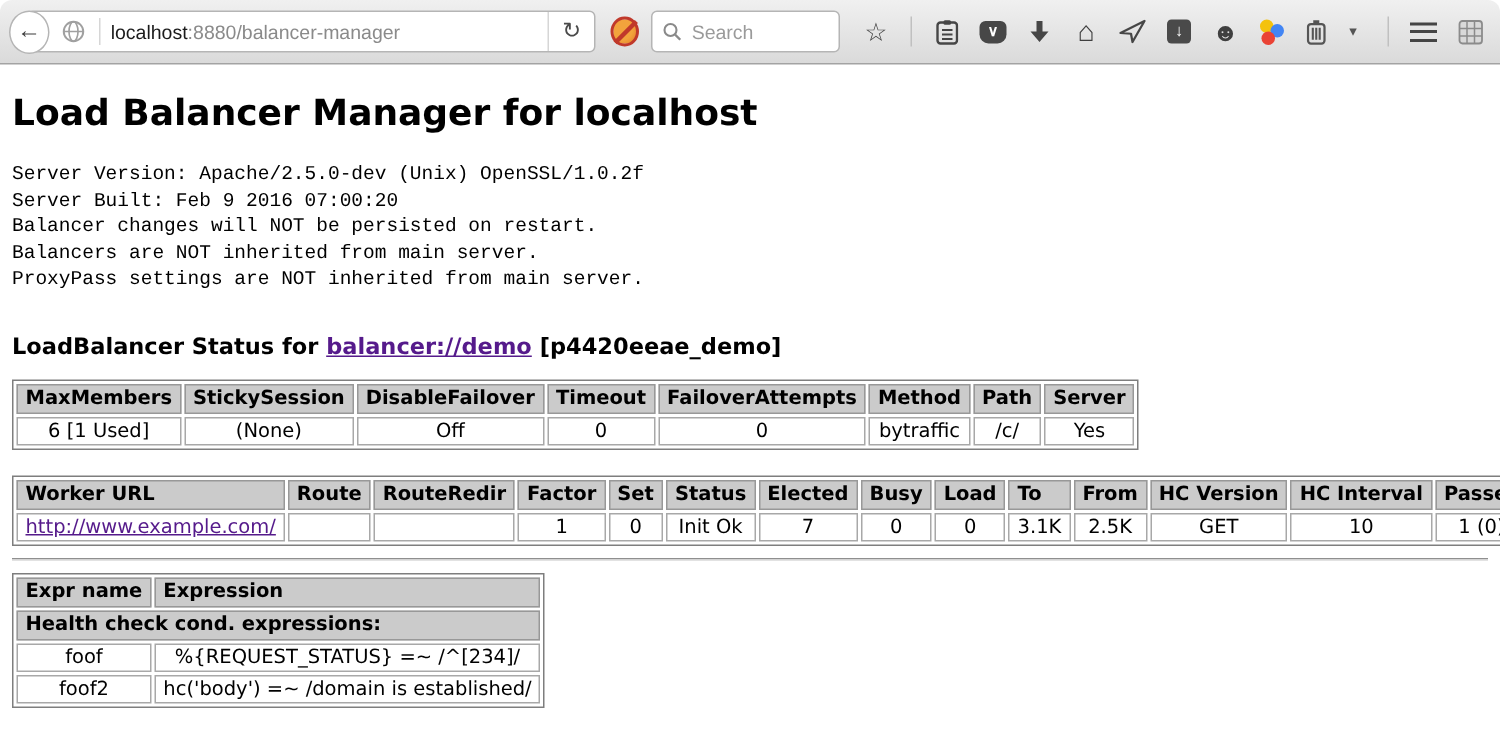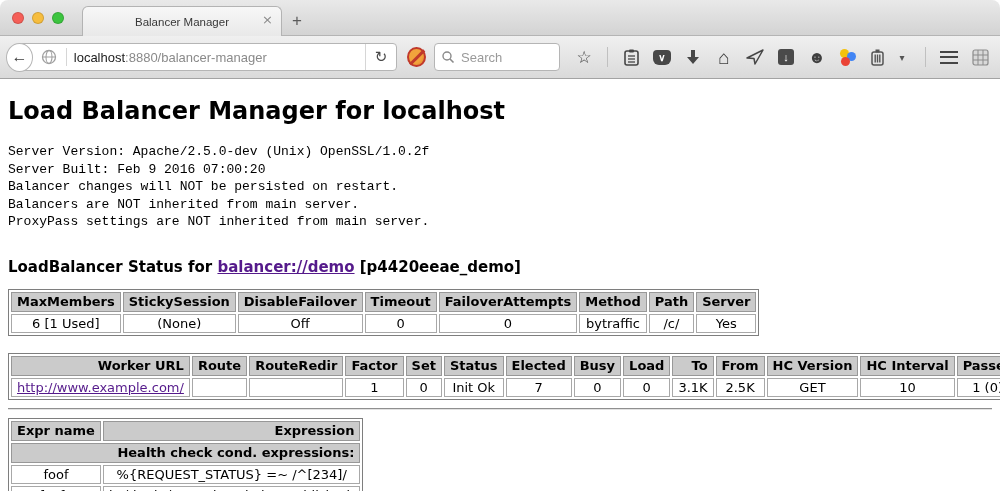--- a/index.html
+++ b/index.html
@@ -61,45 +61,33 @@
   
   .content { padding:2px 8px 0 8px; color:#000; }
   h1 { font-size:24px; margin:16px 0 18px 0; font-weight:bold; letter-spacing:0; }
   .info { font-size:13px; line-height:17.5px;font-family:Liberation Mono, monospace; }
   h3.lbhead { font-size:15px; margin:27px 0 13px 0; font-weight:bold; }
   a.plink { color:#551a8b; text-decoration:underline; }
 
   table.dt { border-collapse:separate; border-spacing:2px; border:1px solid #7e7e7e;
              font-size:13px; font-family:"DejaVu Sans",sans-serif; background:#fff; }
   table.dt th { background:#cbcbcb; border:1px solid #989898; padding:0 5px; height:20px;
-                font-weight:bold; text-align:right; white-space:nowrap; }
+                font-weight:bold; text-align:left; white-space:nowrap; }
   table.dt td { border:1px solid #a8a8a8; padding:0 5px; height:19px; text-align:center; white-space:nowrap; }
   table.dt td.al { text-align:right; }
   table.dt td.empty { min-width:34px; }
   #worker-table { margin-top:17px; }
   #hc-table { margin-top:2px; }
   hr.rule { border:none; border-top:1px solid #8f8f8f; border-bottom:1px solid #e2e2e2; height:0; margin:8px 0; }
 </style>
 </head>
 <body>
 
 <div class="window">
 
-  <div class="tabbar">
-    <div class="traffic">
-      <span class="light" style="background:#f55f58"></span>
-      <span class="light" style="background:#f6bd3e"></span>
-      <span class="light" style="background:#3cc43f"></span>
-    </div>
-    <div class="tab">
-      <span class="tab-title">Balancer Manager</span>
-      <span class="tab-close">×</span>
-    </div>
-    <div class="newtab">+</div>
-  </div>
 
   <div class="toolbar">
     <div class="backbtn">←</div>
 
     <div class="urlbar">
       <svg class="globe" width="16" height="16" viewBox="0 0 16 16">
         <circle cx="8" cy="8" r="6.5" fill="none" stroke="#a0a0a0" stroke-width="1.3"></circle>
         <ellipse cx="8" cy="8" rx="3" ry="6.5" fill="none" stroke="#a0a0a0" stroke-width="1.1"></ellipse>
         <line x1="1.5" y1="8" x2="14.5" y2="8" stroke="#a0a0a0" stroke-width="1.1"></line>
       </svg>

